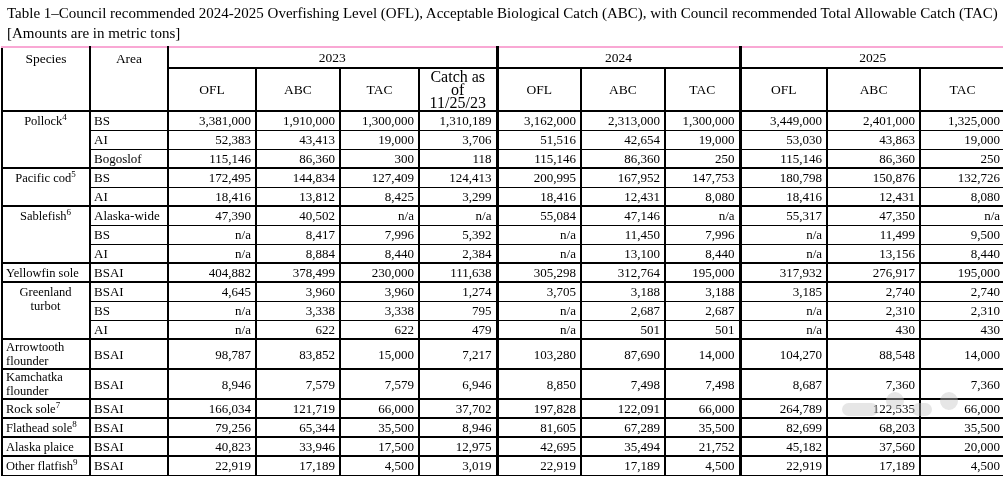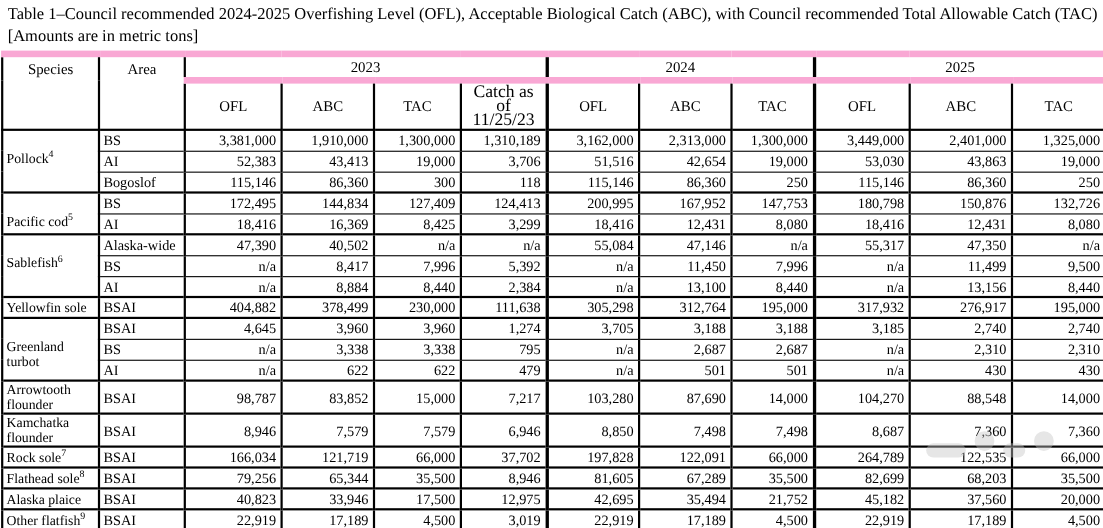--- a/index.html
+++ b/index.html
@@ -14,34 +14,34 @@
   table.data {
     border-collapse: collapse; table-layout: fixed;
     width: 1001px; margin-left: 1px; margin-top: 3px;
   }
   th, td {
     border-left: 2px solid #000; border-right: 2px solid #000;
     border-top: 1px solid #000; border-bottom: 1px solid #000;
     padding: 0 4px; overflow: hidden;
   }
   thead th {
-    border-top: 6px solid #f9a8d4; border-bottom: 2px solid #000;
+    border-top: 2px solid #f9a8d4; border-bottom: 2px solid #000;
     font-weight: normal; font-size: 13.5px; text-align: center; padding: 1px 2px;
   }
   thead tr.yr-row th { height: 21px; }
   thead tr.metric-row th { height: 42px; vertical-align: middle; }
   th.corner { vertical-align: top; padding-top: 3px; }
   th.catch { font-size: 16px; line-height: 13px; }
   th.catch span { display: block; }
   .yb { border-left: 3px solid #000; }
   tbody tr { height: 19px; }
   tbody td { font-size: 13px; line-height: 15px; vertical-align: middle; }
   tbody tr.group-start td { border-top: 2px solid #000; }
   td.species { text-align: left; padding-left: 3px; font-size: 12.5px; line-height: 14px; }
-  td.species.vtop { vertical-align: top; padding-top: 18px; }
+  td.species.vtop { vertical-align: top; padding-top: 2px; text-align: center; }
   td.species sup { font-size: 9px; line-height: 0; }
   td.area { text-align: left; padding-left: 3px; font-size: 13px; }
   td.num { text-align: right; padding-right: 4px; white-space: nowrap; }
   .watermark {
     position: absolute; left: 842px; top: 384px; width: 161px; height: 48px;
     display: flex; align-items: flex-start; opacity: 0.42; pointer-events: none; z-index: 5;
   }
   .watermark .bar { background: #c4c4c4; border-radius: 7px; }
   .watermark .b1 { width: 36px; height: 13px; margin: 19px 8px 0 0; }
   .watermark .ring {
@@ -148,21 +148,21 @@
         <td class="num yb">200,995</td>
         <td class="num">167,952</td>
         <td class="num">147,753</td>
         <td class="num yb">180,798</td>
         <td class="num">150,876</td>
         <td class="num">132,726</td>
       </tr>
       <tr>
         <td class="area">AI</td>
         <td class="num">18,416</td>
-        <td class="num">16,369</td>
+        <td class="num">13,812</td>
         <td class="num">8,425</td>
         <td class="num">3,299</td>
         <td class="num yb">18,416</td>
         <td class="num">12,431</td>
         <td class="num">8,080</td>
         <td class="num yb">18,416</td>
         <td class="num">12,431</td>
         <td class="num">8,080</td>
       </tr>
       <tr class="group-start">

